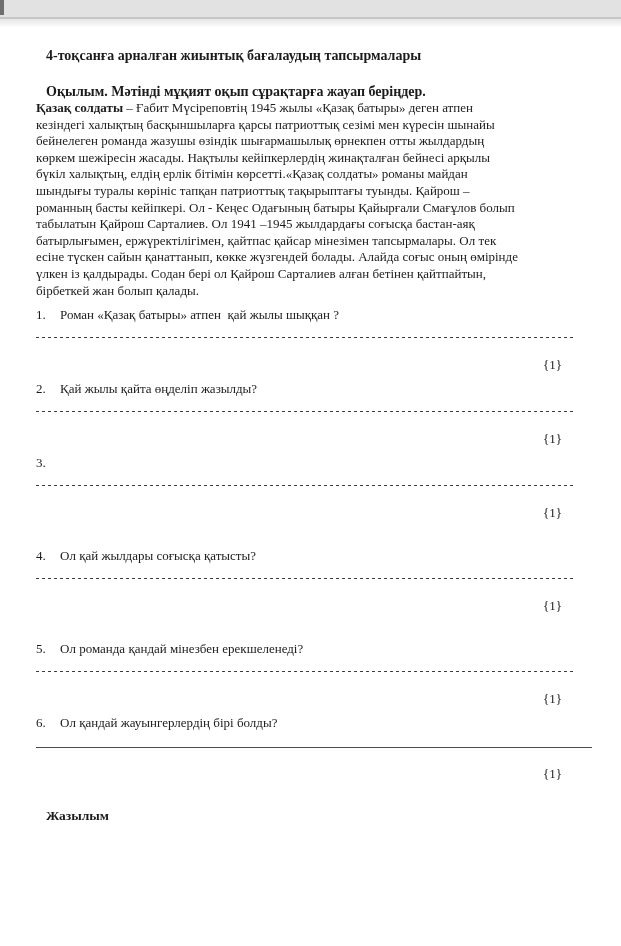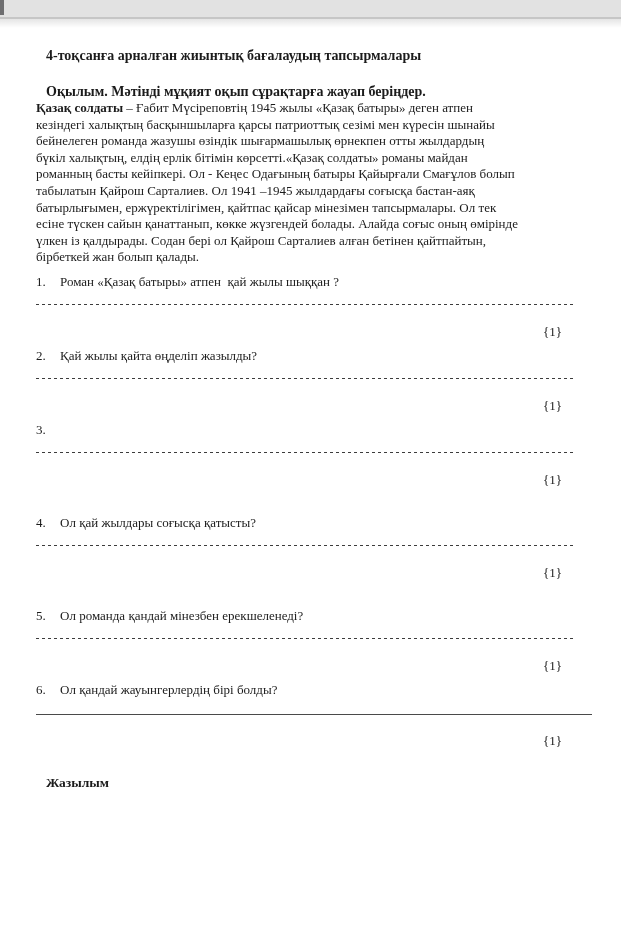--- a/index.html
+++ b/index.html
@@ -96,21 +96,23 @@
 
 <div class="page">
 
   <div class="doc-title">4-тоқсанға арналған жиынтық бағалаудың тапсырмалары</div>
   <div class="doc-subtitle">Оқылым. Мәтінді мұқият оқып сұрақтарға жауап беріңдер.</div>
 
   <div class="passage">
     <div class="passage-line"><span class="passage-lead">Қазақ солдаты</span><span> – Ғабит Мүсіреповтің 1945 жылы «Қазақ батыры» деген атпен</span></div>
     <div class="passage-line">кезіндегі халықтың басқыншыларға қарсы патриоттық сезімі мен күресін шынайы</div>
     <div class="passage-line">бейнелеген романда жазушы өзіндік шығармашылық өрнекпен отты жылдардың</div>
+    <div class="passage-line">көркем шежіресін жасады. Нақтылы кейіпкерлердің жинақталған бейнесі арқылы</div>
     <div class="passage-line">бүкіл халықтың, елдің ерлік бітімін көрсетті.«Қазақ солдаты» романы майдан</div>
+    <div class="passage-line">шындығы туралы көрініс тапқан патриоттық тақырыптағы туынды. Қайрош –</div>
     <div class="passage-line">романның басты кейіпкері. Ол - Кеңес Одағының батыры Қайырғали Смағұлов болып</div>
     <div class="passage-line">табылатын Қайрош Сарталиев. Ол 1941 –1945 жылдардағы соғысқа бастан-аяқ</div>
     <div class="passage-line">батырлығымен, ержүректілігімен, қайтпас қайсар мінезімен тапсырмалары. Ол тек</div>
     <div class="passage-line">есіне түскен сайын қанаттанып, көкке жүзгендей болады. Алайда соғыс оның өмірінде</div>
     <div class="passage-line">үлкен із қалдырады. Содан бері ол Қайрош Сарталиев алған бетінен қайтпайтын,</div>
     <div class="passage-line">бірбеткей жан болып қалады.</div>
   </div>
 
   <div class="questions">
 

